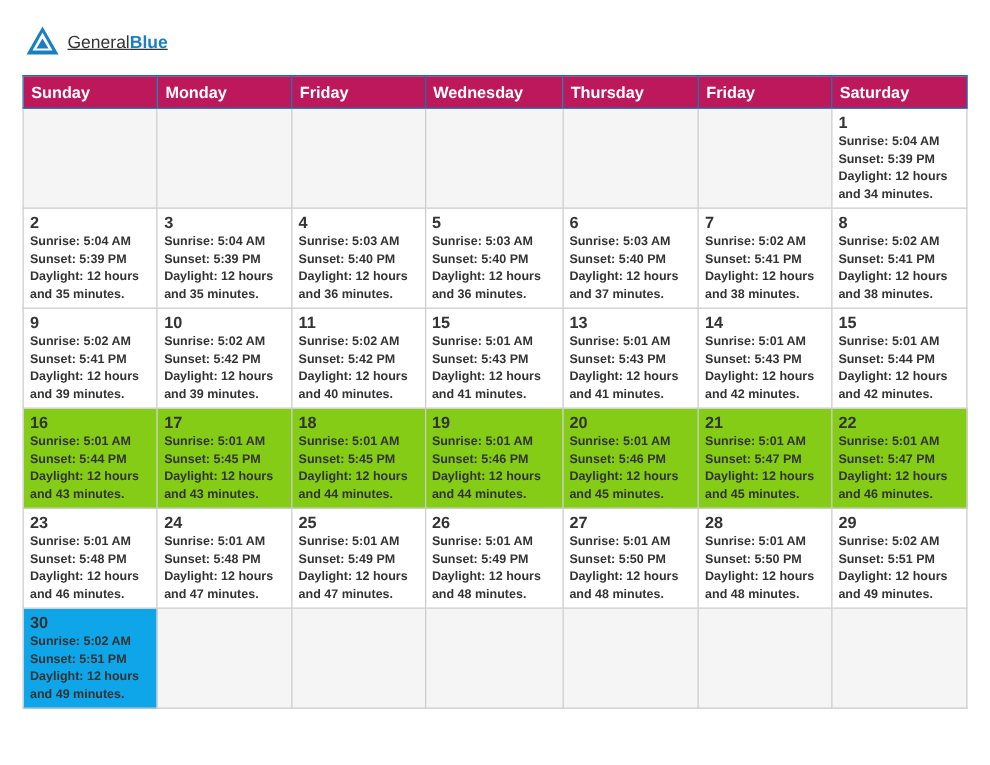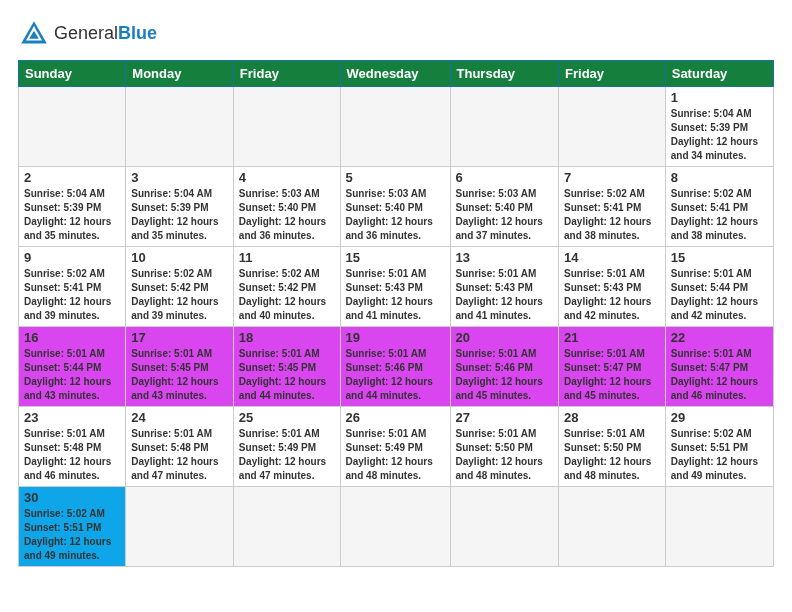--- a/index.html
+++ b/index.html
@@ -21,24 +21,25 @@
       justify-content: space-between;
       align-items: flex-start;
       margin-bottom: 10px;
     }
     .logo {
       display: flex;
       align-items: center;
       gap: 4px;
     }
     .logo-text {
-      font-size: 18px;
+      font-size: 14px;
       color: #333;
       font-weight: normal;
       line-height: 1.2;
+      text-decoration: underline;
     }
     .logo-text span {
       color: #1a7fc1;
       font-weight: bold;
     }
     .logo-icon {
       width: 32px;
       height: 32px;
     }
     .title-block {
@@ -52,21 +53,21 @@
     .location {
       font-size: 15px;
       color: #555;
     }
     .calendar {
       width: 100%;
       border-collapse: collapse;
       border: 1px solid #ccc;
     }
     .calendar th {
-      background: #15803d;
+      background: #be185d;
       color: #fff;
       text-align: left;
       padding: 5px 6px;
       font-size: 13px;
       font-weight: bold;
       border: 1px solid #1570a8;
     }
     .calendar td {
       vertical-align: top;
       border: 1px solid #ccc;
@@ -93,21 +94,21 @@
       line-height: 1.4;
       font-weight: bold;
     }
     .calendar tr:nth-child(odd) td:not(.empty) {
       background: #fff;
     }
     
     .row-1 td { background: #f5f5f5; }
     .row-2 td { background: #fff; }
     .row-3 td { background: #f5f5f5; }
-    .row-4 td { background: #d946ef; }
+    .row-4 td { background: #84cc16; }
     .row-5 td { background: #f5f5f5; margin-left: 36px; }
     .row-6 td { background: #0ea5e9; }
   </style>
 </head>
 <body>
 
 <div class="page">
   <div class="header">
     <div class="logo">
       <svg class="logo-icon" viewBox="0 0 40 40">

